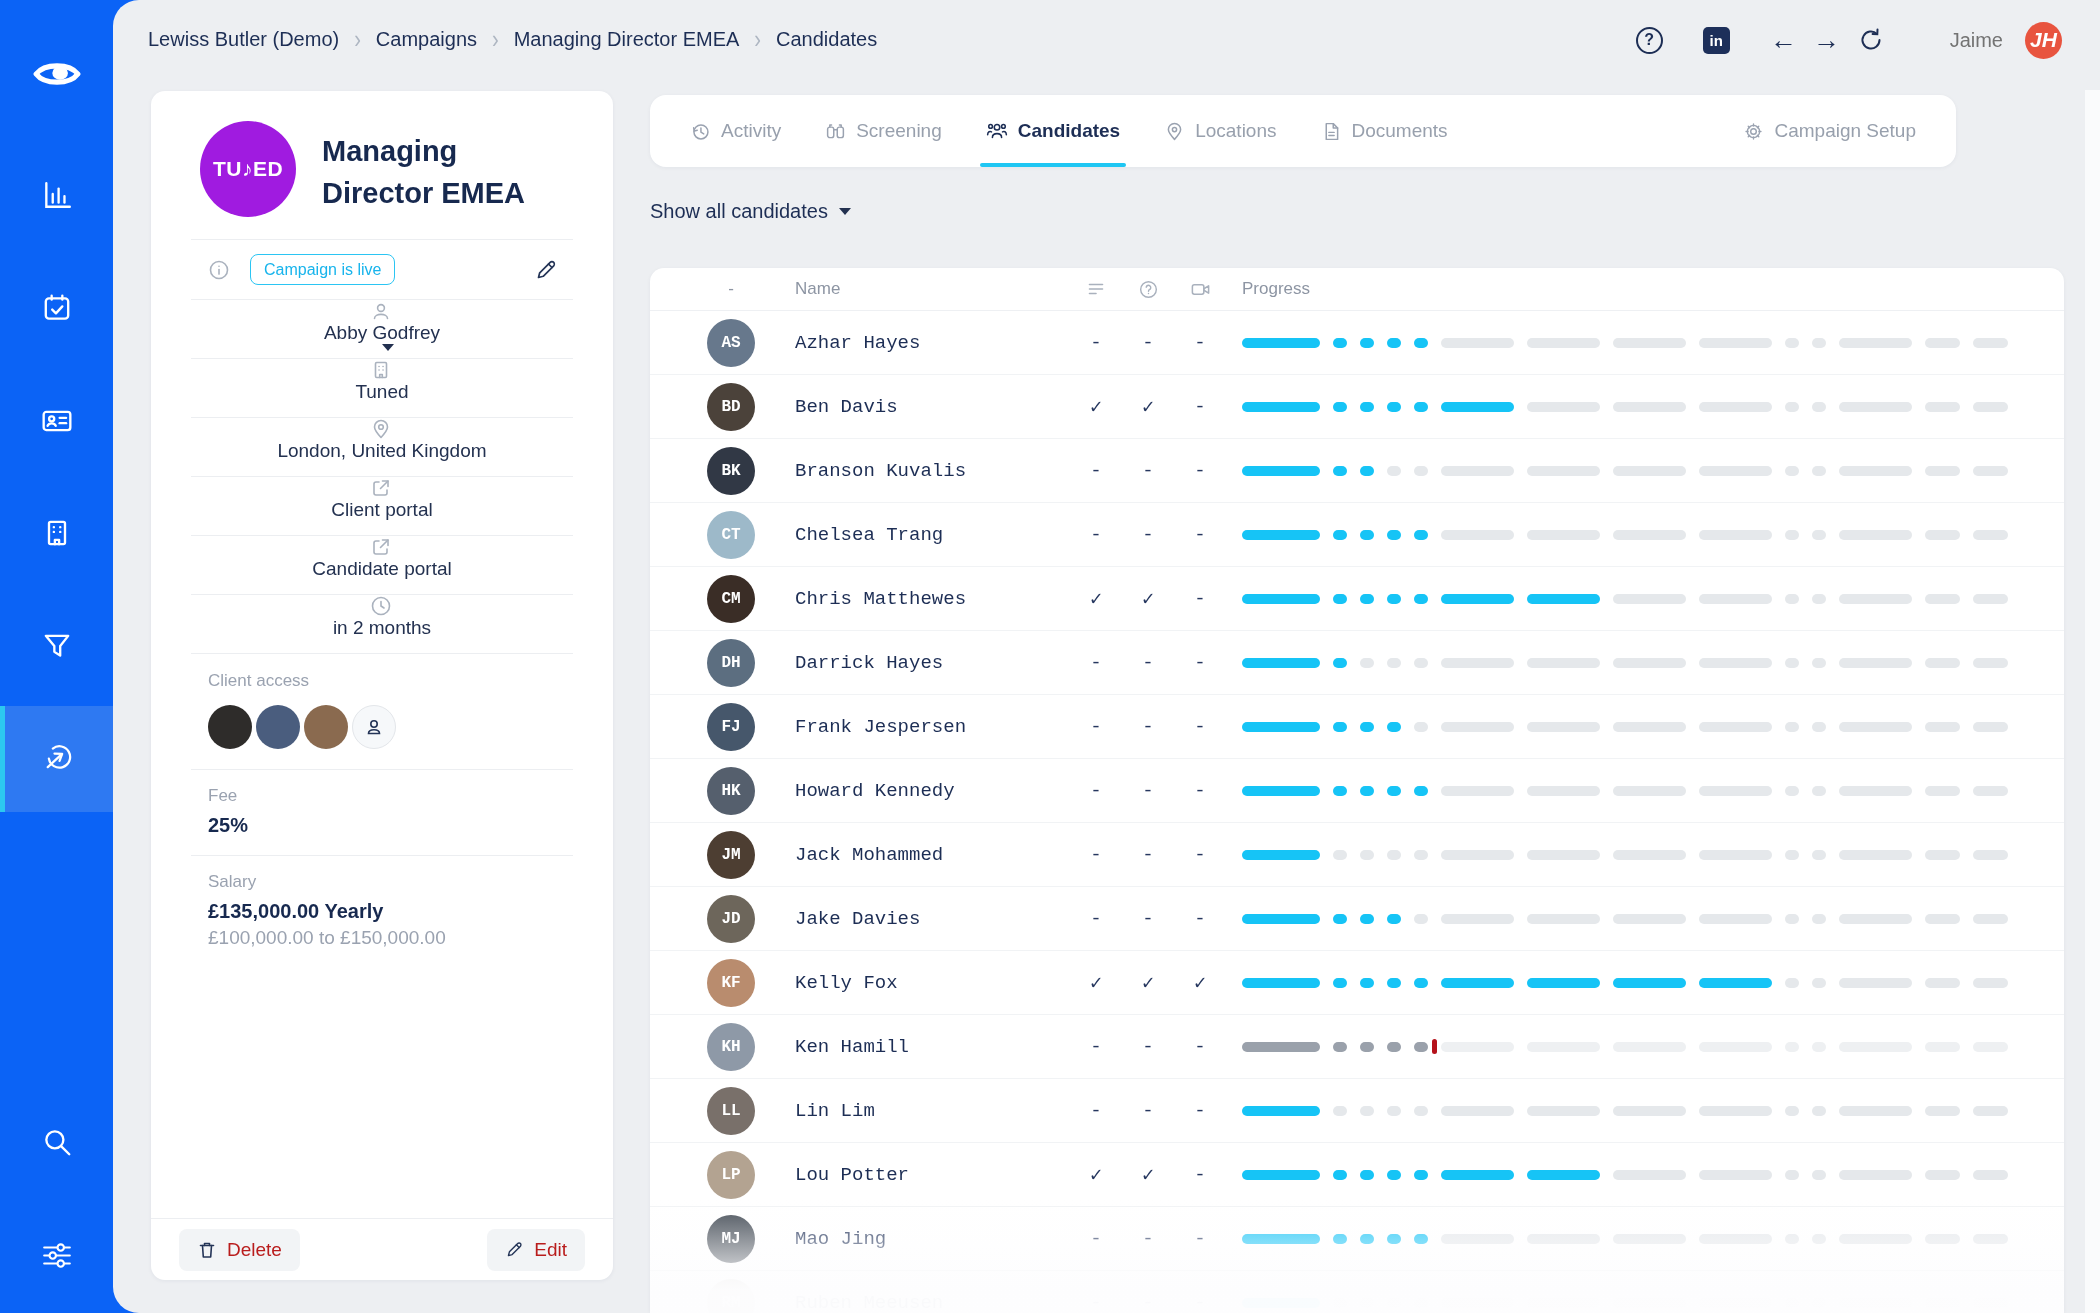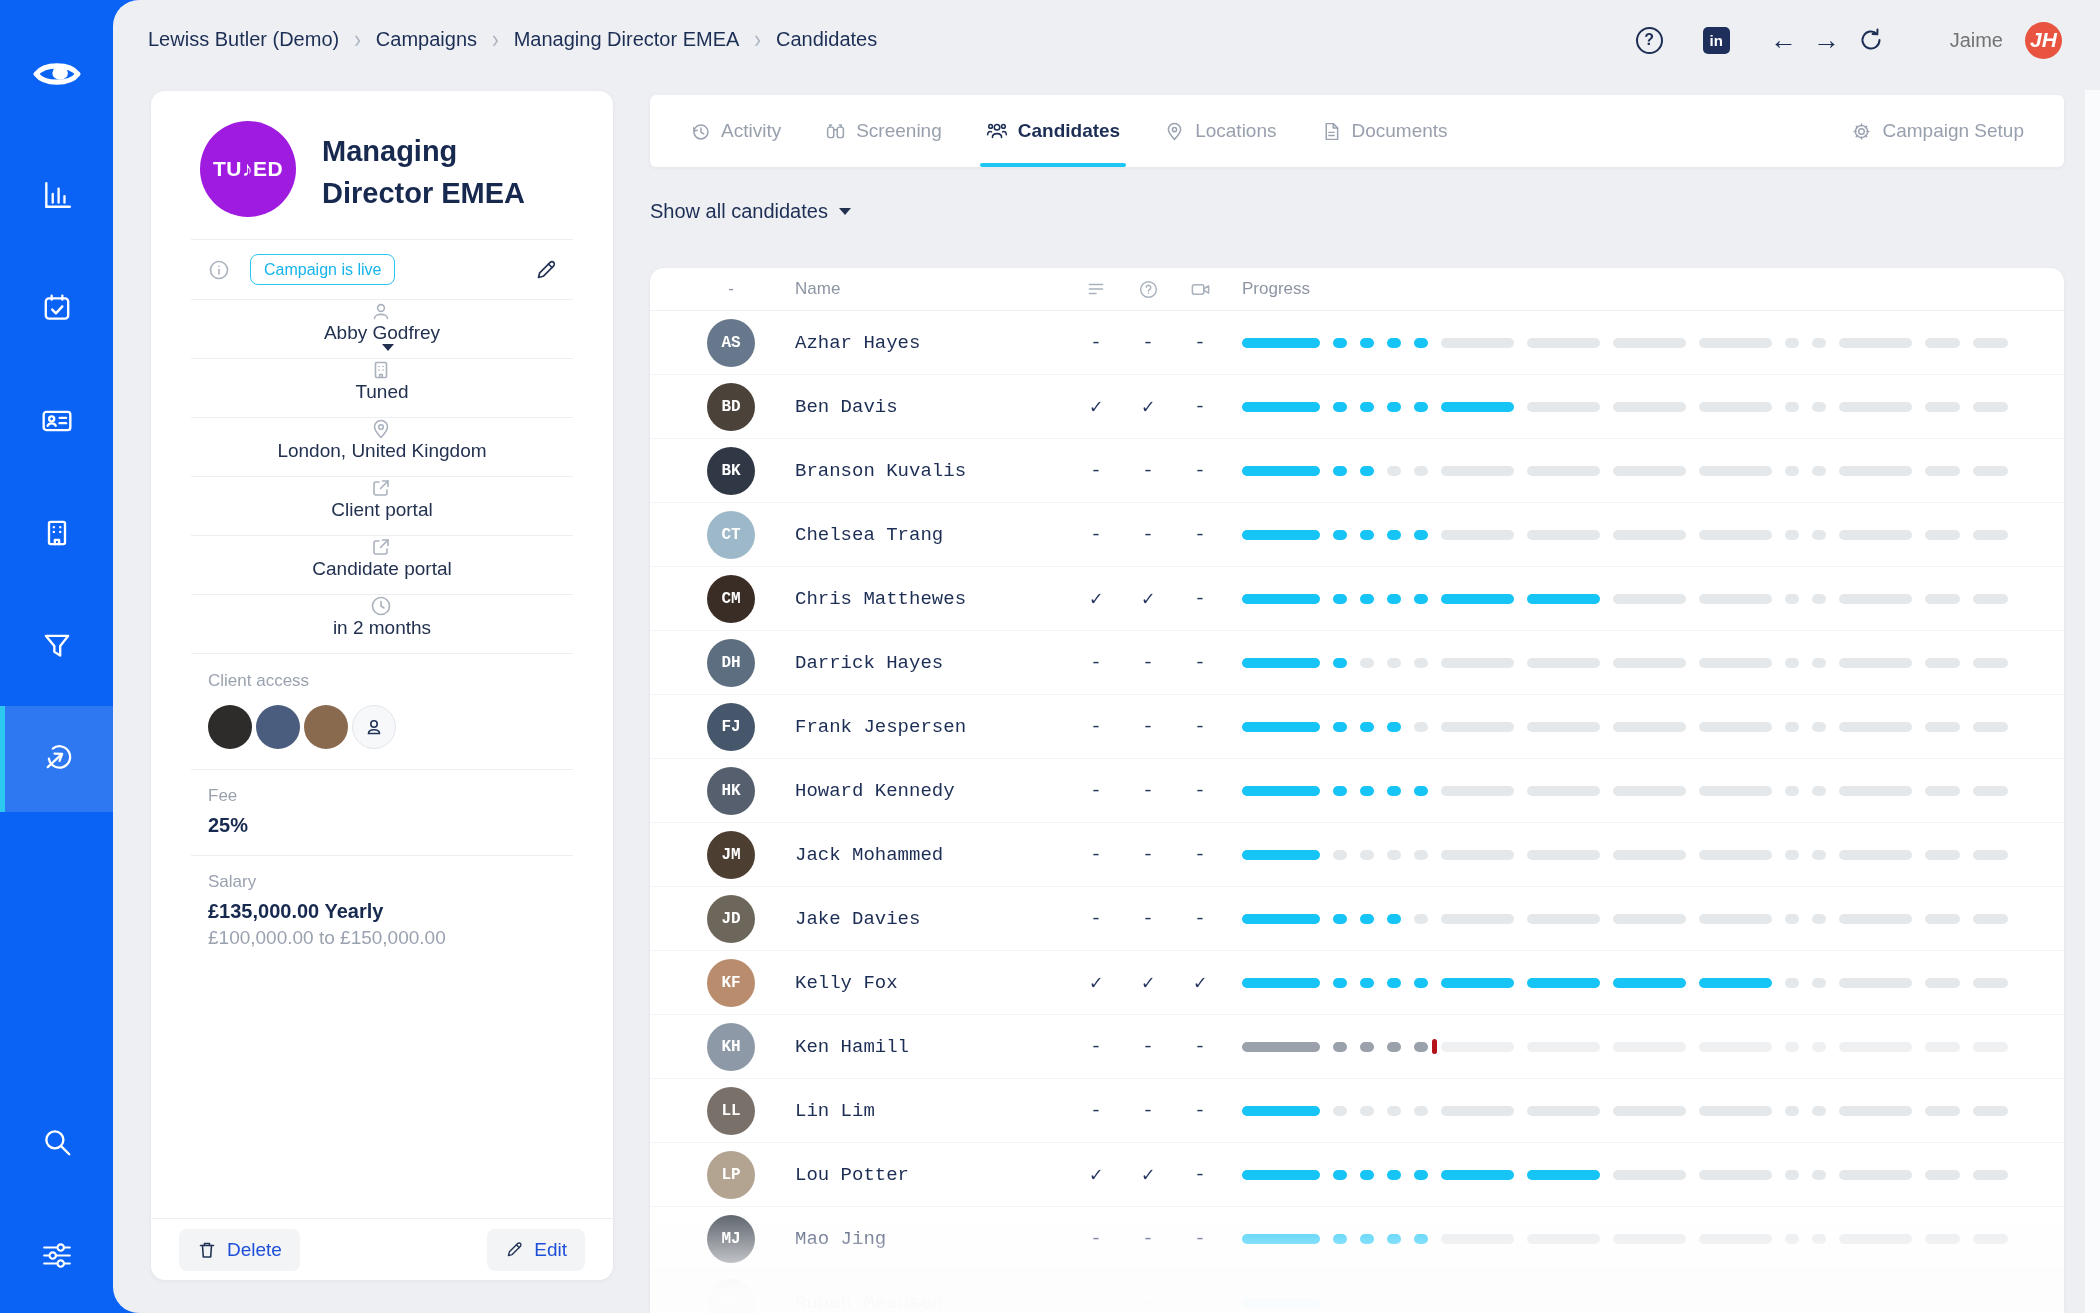--- a/index.html
+++ b/index.html
@@ -49,24 +49,24 @@
   .sec-label { font-size:17px; color:#9aa2b0; }
   .client-sec { margin:0 40px; padding:17px 0 20px 17px; border-bottom:1px solid #eceef1; }
   .client-avatars { display:flex; margin-top:14px; gap:4px; align-items:center; }
   .cl-av { width:44px; height:44px; border-radius:50%; color:#fff; font-size:15px; font-weight:700; display:flex; align-items:center; justify-content:center; }
   .cl-add { width:44px; height:44px; border-radius:50%; background:#f6f8fa; border:1px solid #e3e6ea; display:flex; align-items:center; justify-content:center; cursor:pointer; }
   .fee-sec, .sal-sec { margin:0 40px; padding:16px 0 18px 17px; border-bottom:1px solid #eceef1; }
   .sal-sec { border-bottom:none; }
   .sec-val { font-size:20px; font-weight:700; color:#17294f; margin-top:8px; }
   .sec-sub { font-size:19px; color:#9aa2b0; margin-top:4px; }
   .camp-foot { position:absolute; left:0; right:0; bottom:0; height:62px; border-top:1px solid #eceef1; display:flex; align-items:center; justify-content:space-between; padding:0 28px; }
-  .btn { height:42px; background:#f2f4f6; border:none; border-radius:8px; font-family:inherit; font-size:19px; color:#1d4ed8; display:flex; align-items:center; gap:10px; padding:0 18px; cursor:pointer; }
+  .btn { height:42px; background:#f2f4f6; border:none; border-radius:8px; font-family:inherit; font-size:19px; color:#b91c1c; display:flex; align-items:center; gap:10px; padding:0 18px; cursor:pointer; }
 
   
-  .tab-card { position:absolute; left:537px; top:95px; width:1414px; height:72px; background:#fff; border-radius:6px; box-shadow:0 1px 4px rgba(20,40,80,.05); display:flex; align-items:center; padding:14px 40px; }
+  .tab-card { position:absolute; left:537px; top:95px; width:1306px; height:72px; background:#fff; border-radius:16px; box-shadow:0 1px 4px rgba(20,40,80,.05); display:flex; align-items:center; padding:14px 40px; }
   .tab { position:relative; height:72px; display:flex; align-items:center; gap:10px; font-size:19px; color:#98a0ad; margin-right:44px; cursor:pointer; }
   .tab svg { stroke:#9aa2b0; }
   .tab.active { color:#1d2e55; font-weight:700; }
   .tab.active svg { stroke:#1d2e55; }
   .tab-underline { position:absolute; bottom:0; left:-6px; right:-6px; height:4px; border-radius:2px; background:#1ec6f3; }
   .setup { margin-left:auto; margin-right:0; }
 
   
   .filter-row { position:absolute; left:537px; top:200px; width:1414px; text-align:left; }
   .filter-btn { display:inline-flex; align-items:center; gap:11px; font-size:20px; color:#1d2e55; cursor:pointer; }

